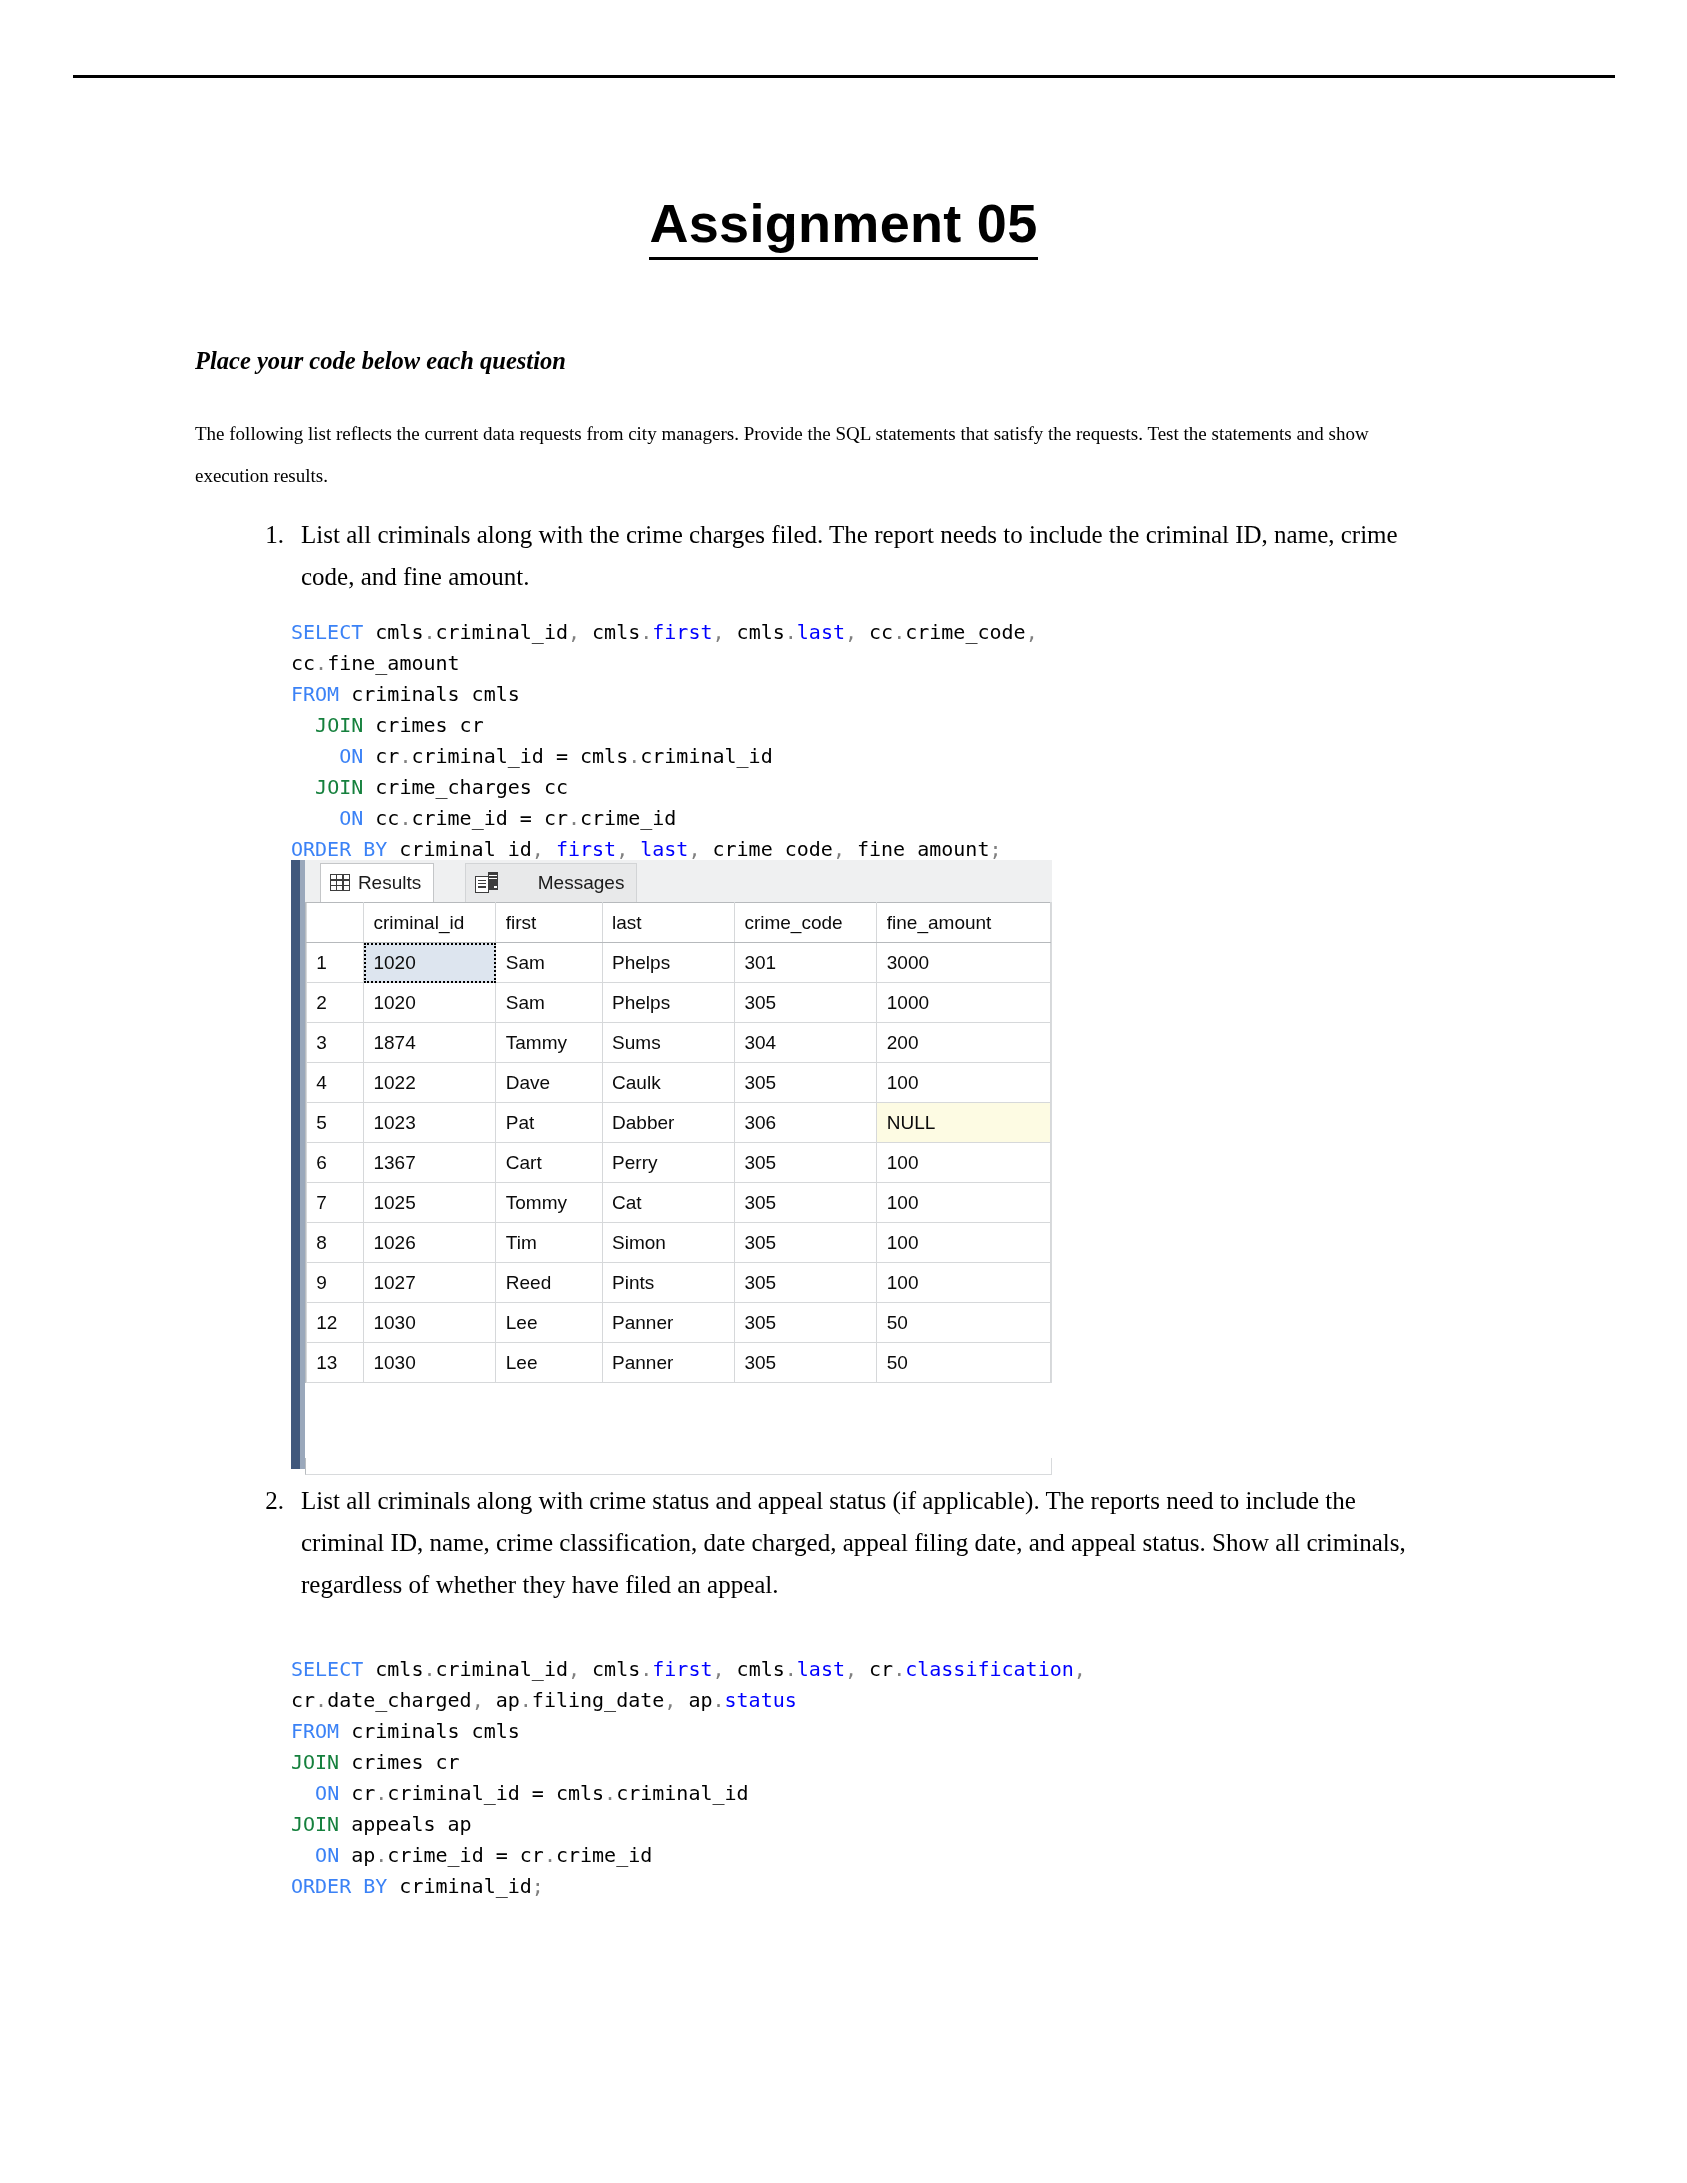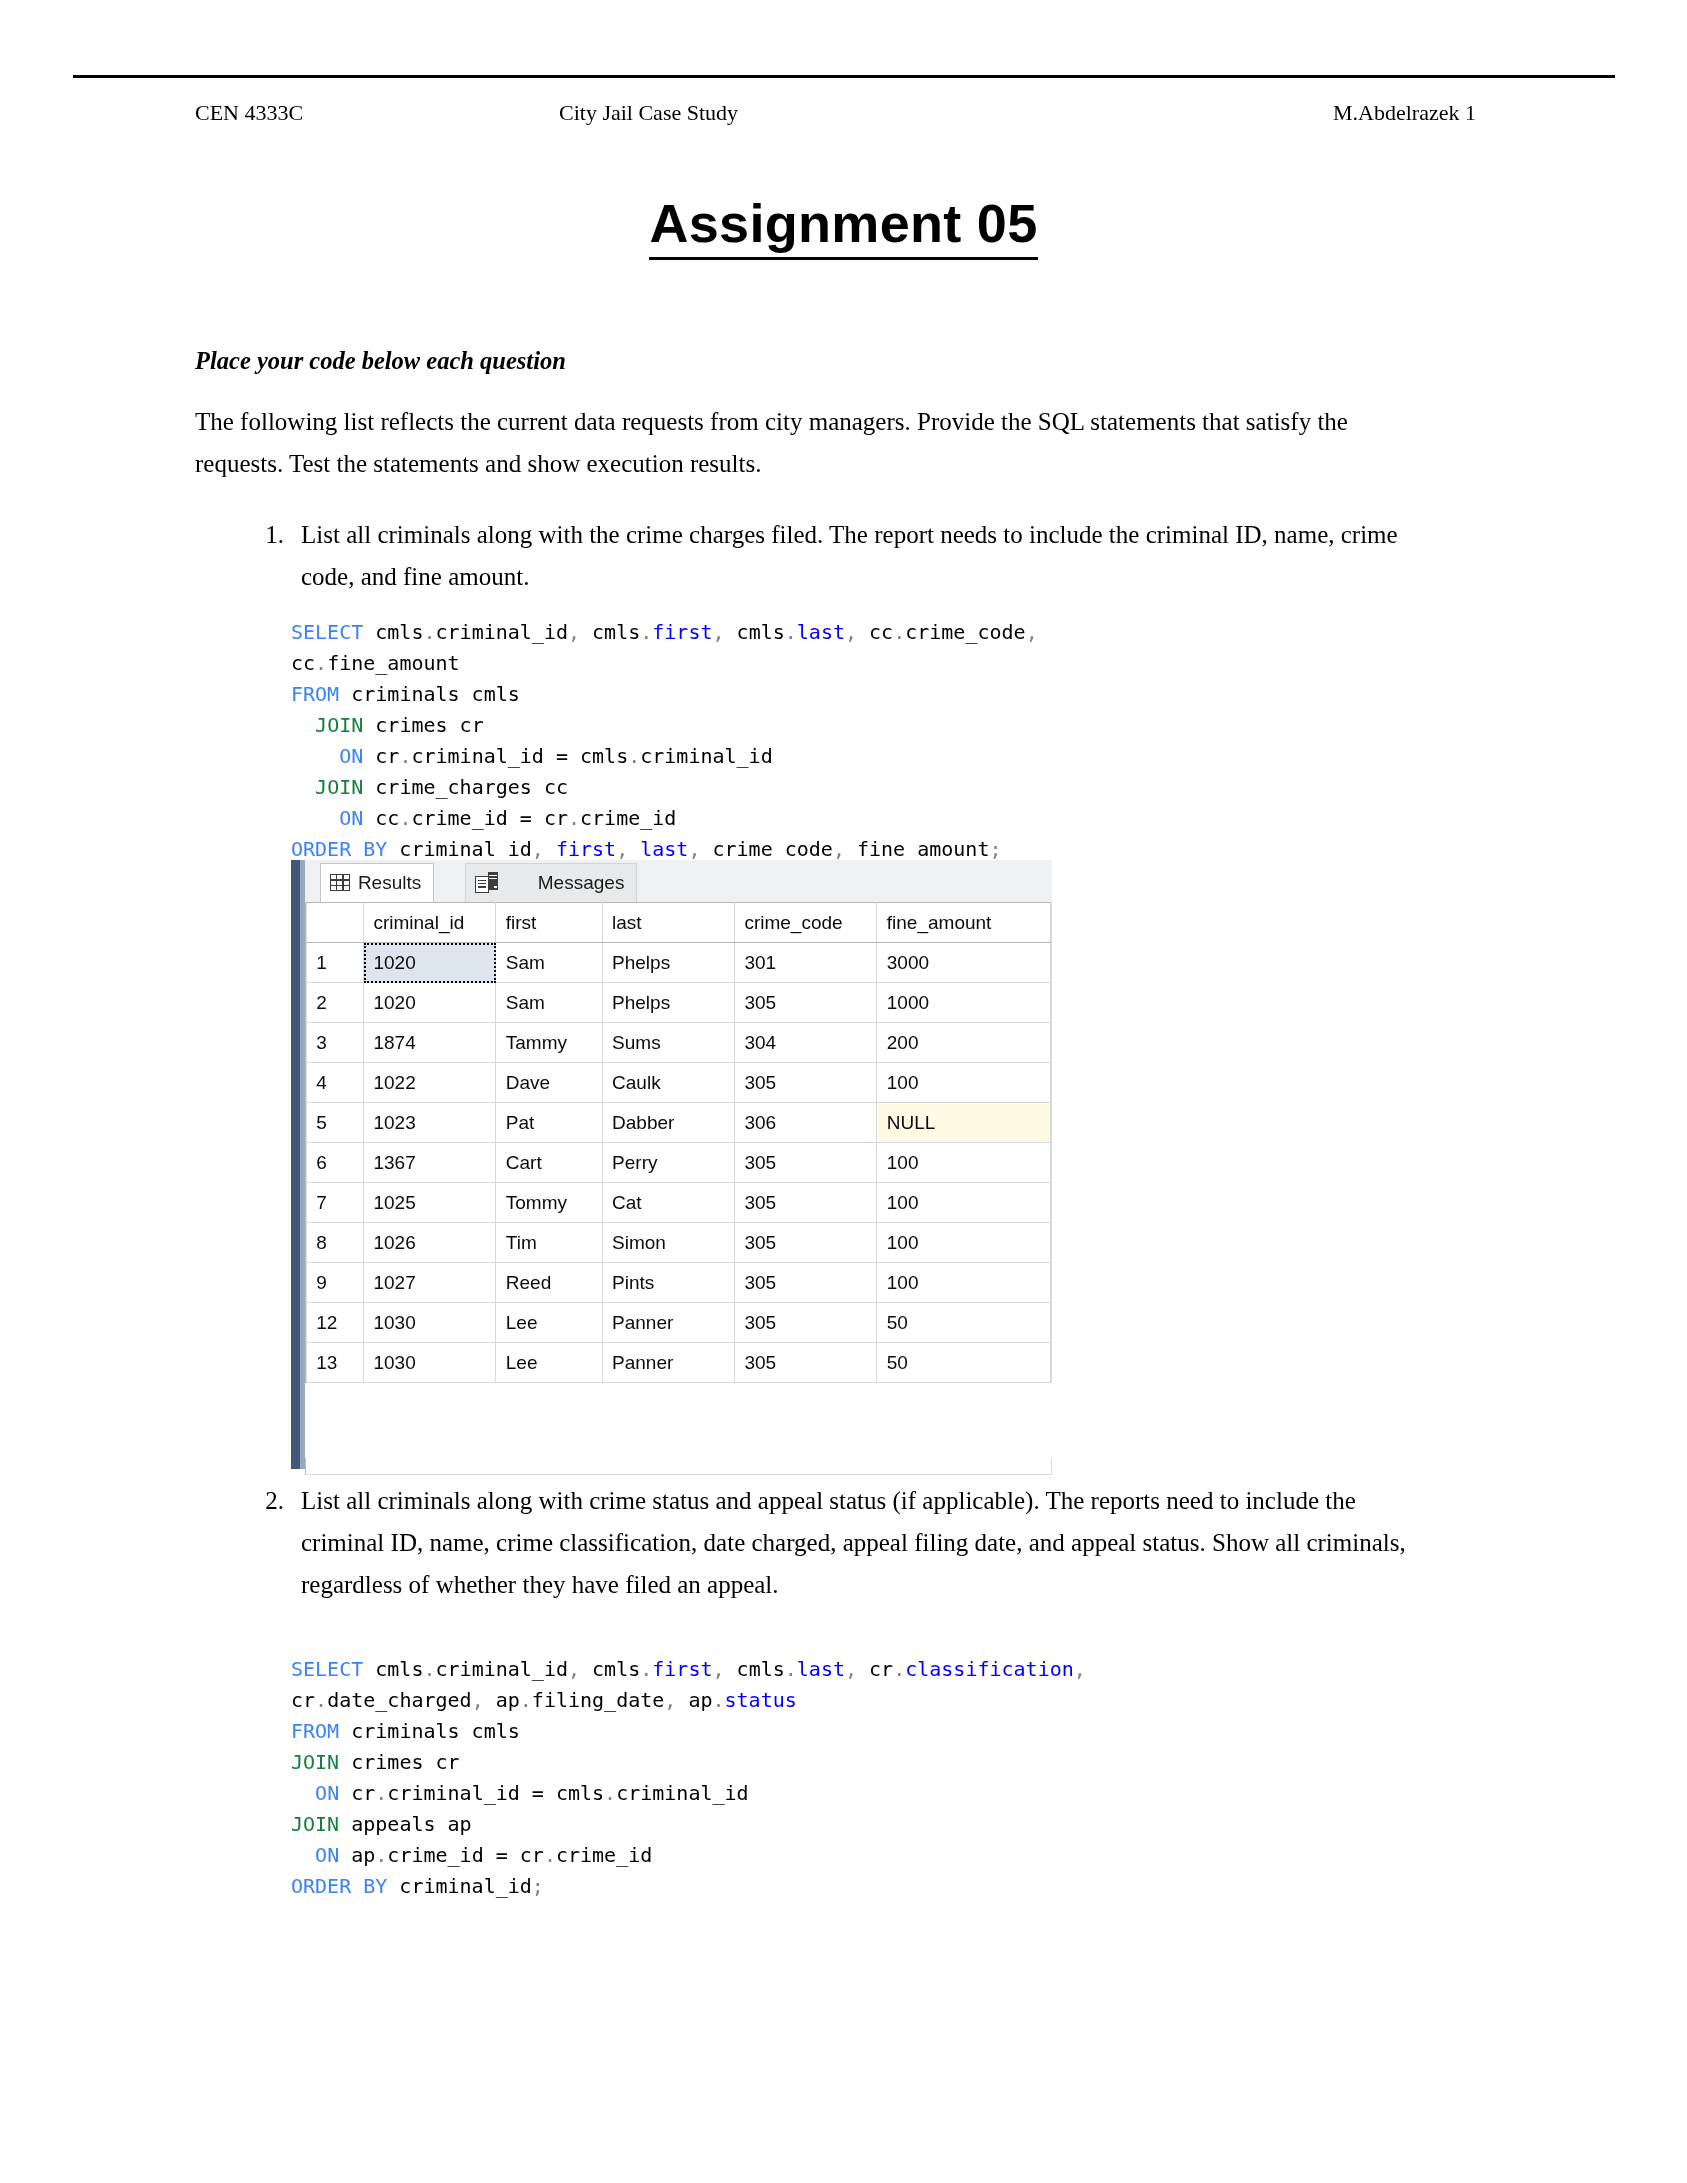--- a/index.html
+++ b/index.html
@@ -82,23 +82,23 @@
     position: absolute;
     left: 195px;
     top: 347px;
     font-size: 24.5px;
     font-weight: bold;
     font-style: italic;
   }
   .intro {
     position: absolute;
     left: 195px;
-    top: 401px;
+    top: 413px;
     width: 1191px;
-    font-size: 25px;
+    font-size: 19px;
     line-height: 42px;
   }
 
   
   .q {
     position: absolute;
     font-size: 25px;
     line-height: 42px;
   }
   .q .num {
@@ -295,25 +295,20 @@
     border-right: 1.3px solid #d8dadc;
     box-sizing: border-box;
   }
 </style>
 </head>
 <body>
 
 <div class="page">
 
   <div class="header-rule"></div>
-  <div class="header-row">
-    <span class="header-left">CEN 4333C</span>
-    <span class="header-center">City Jail Case Study</span>
-    <span class="header-right">M.Abdelrazek 1</span>
-  </div>
 
   <div class="doc-title">
     <span class="u">Assignment 05</span>
   </div>
 
   <div class="lead-italic">Place your code below each question</div>
   <div class="intro">The following list reflects the current data requests from city managers. Provide the SQL statements that satisfy the requests. Test the statements and show execution results.</div>
 
   <div class="q" id="q1">
     <span class="num">1.</span>

